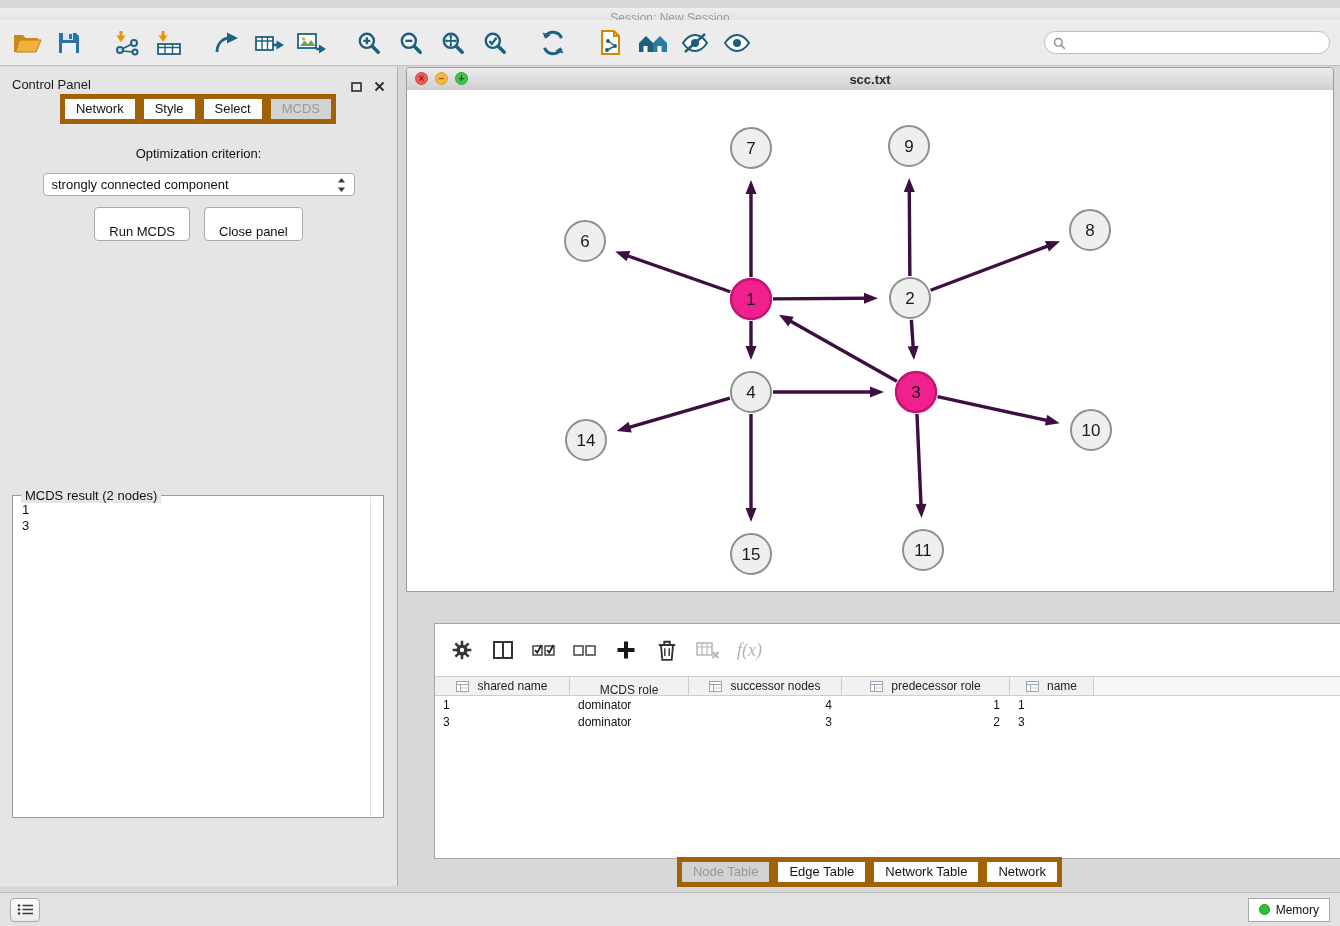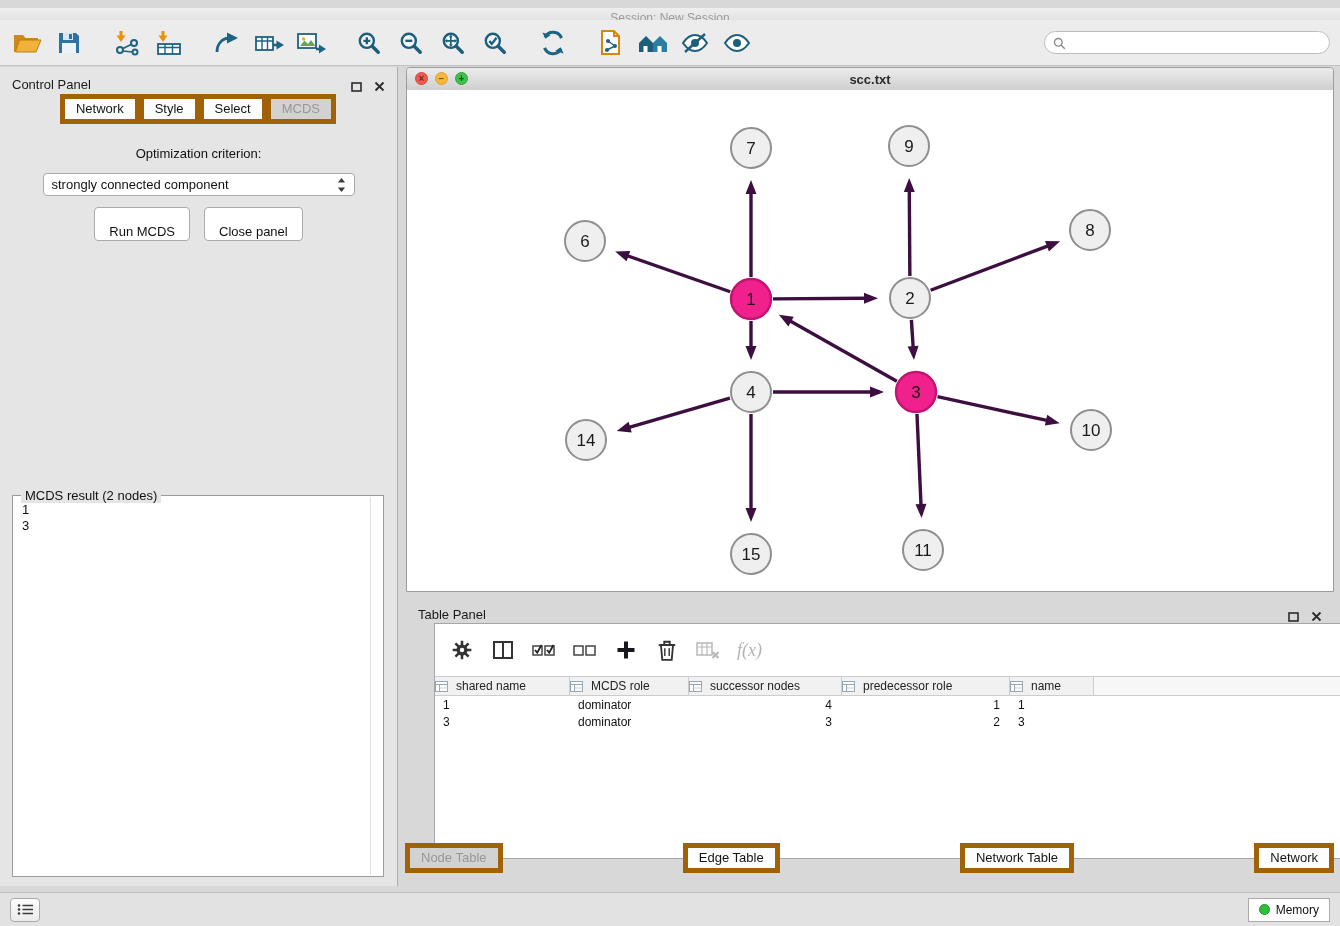--- a/index.html
+++ b/index.html
@@ -27,21 +27,21 @@
   .control-panel{position:absolute;left:0;top:67px;width:398px;height:819px;background:#e5e5e5;border-right:1px solid #adadad;box-sizing:border-box}
   .cp-tabs{display:flex;justify-content:center;margin-top:2px}
   .tab{height:20px;line-height:20px;padding:0 11px;border:5px solid #a16207;background:#fdfdfd;font-size:13px;color:#141414;margin-left:-1px;cursor:default}
   .tab.selected{background:#d2d2d2;color:#979797}
   .cp-body{position:relative}
   .opt-label{text-align:center;margin-top:22px;font-size:13px;color:#111}
   .dropdown{width:312px;height:23px;margin:12px auto 0;background:#fff;border:1px solid #ababab;border-radius:4px;display:flex;align-items:center;padding:0 8px;box-sizing:border-box;font-size:13px;color:#111}
   .spinner{margin-left:auto;display:flex}
   .cp-buttons{display:flex;justify-content:center;gap:14px;margin-top:11px}
   .mac-btn{height:22px;padding:16px 14px;border:1px solid #ababab;border-radius:4px;background:#fff;font-size:13px;font-family:inherit;color:#111}
-  .result-group{position:absolute;left:12px;top:428px;width:372px;height:382px;background:#fff;border:1px solid #9b9b9b;box-sizing:border-box}
+  .result-group{position:absolute;left:12px;top:428px;width:372px;height:323px;background:#fff;border:1px solid #9b9b9b;box-sizing:border-box}
   .result-legend{position:absolute;top:-8px;left:8px;background:#e5e5e5;padding:0 4px;font-size:13px;color:#111}
   .result-scrolltrack{position:absolute;top:1px;right:12px;bottom:1px;width:1px;background:#e0e0e0}
   .result-text{padding:6px 9px;font-size:13px;line-height:16px;white-space:pre;color:#111}
 
   
   .network-window{position:absolute;left:406px;top:67px;width:928px;height:525px;border:1px solid #9c9c9c;box-sizing:border-box;border-radius:4px 4px 0 0;background:#fff}
   .nw-titlebar{height:22px;background:linear-gradient(#ececec,#cfcfcf);border-bottom:1px solid #a8a8a8;border-radius:4px 4px 0 0;position:relative;display:flex;align-items:center;justify-content:center}
   .nw-title{font-size:13px;font-weight:bold;color:#2b2b2b}
   .traffic{position:absolute;left:8px;top:4px;display:flex;gap:7px}
   .light{width:13px;height:13px;border-radius:50%;box-sizing:border-box;font-size:10px;font-weight:bold;line-height:11px;text-align:center;color:rgba(0,0,0,0.55);cursor:default}
@@ -51,26 +51,26 @@
   .nw-canvas{position:absolute;left:0;top:22px;right:0;bottom:0;background:#fff;overflow:hidden}
   .nw-canvas svg{display:block}
 
   
   .table-panel{position:absolute;left:406px;top:597px;width:928px;height:292px}
   .tp-container{position:absolute;left:28px;top:26px;width:908px;height:236px;background:#fff;border:1px solid #a6a6a6;box-sizing:border-box}
   .tp-toolbar{height:52px;display:flex;align-items:center;gap:17px;padding:0 15px}
   .tp-tool{display:flex;align-items:center;justify-content:center;min-width:24px;height:26px}
   .fx{font-family:"Liberation Serif",serif;font-style:italic;font-size:18px;color:#b3b3b3}
   .tbl-head{display:flex;height:18px;border-top:1px solid #cdcdcd;border-bottom:1px solid #cdcdcd;background:#f1f1f1}
-  .th{display:flex;align-items:center;gap:8px;font-size:12px;color:#222;border-right:1px solid #cdcdcd;box-sizing:border-box}
+  .th{display:flex;align-items:center;justify-content:center;gap:8px;font-size:12px;color:#222;border-right:1px solid #cdcdcd;box-sizing:border-box}
   .th.filler{flex:1;border-right:none;background:#f7f7f7}
   .tr{display:flex;height:17px;align-items:center}
   .td{font-size:12px;color:#111;box-sizing:border-box;padding:0 8px;overflow:hidden;white-space:nowrap}
   .td.right{text-align:right;padding-right:10px}
-  .tp-tabs{position:absolute;left:0;right:0;bottom:16px;display:flex;justify-content:space-between}
+  .tp-tabs{position:absolute;left:0;right:0;bottom:2px;display:flex;justify-content:center}
 
   
   .statusbar{position:absolute;left:0;top:892px;width:100%;height:34px;background:#e2e2e2;border-top:1px solid #bdbdbd;display:flex;align-items:center;padding:0 10px;box-sizing:border-box}
   .list-btn{width:28px;height:22px;border:1px solid #a9a9a9;border-radius:4px;background:linear-gradient(#fdfdfd,#ebebeb);display:flex;align-items:center;justify-content:center}
   .memory-btn{margin-left:auto;height:22px;border:1px solid #a9a9a9;border-radius:0;background:#fff;display:flex;align-items:center;gap:6px;padding:0 10px;font-size:12px;color:#111}
   .mem-dot{width:11px;height:11px;border-radius:50%;background:#2fbf3a;border:1px solid #1d9427;box-sizing:border-box}
 </style>
 </head>
 <body>
 
@@ -356,35 +356,20 @@
           </g>
           <g>
             <circle cx="516" cy="460" r="20" fill="#efefef" stroke="#8f8f8f" stroke-width="2"></circle>
             <text x="516" y="466" text-anchor="middle" font-size="17" fill="#1a1a1a">11</text>
           </g>
         </svg>
     </div>
   </div>
 
   <div class="table-panel">
-    <div class="panel-header">
-      <span class="panel-title">Table Panel</span>
-      <span class="hdr-icons">
-        <span class="icon-slot">
-            <svg width="11" height="10" viewBox="0 0 11 10">
-              <rect x="1" y="1" width="9" height="8" fill="none" stroke="#2b2b2b" stroke-width="1.6"></rect>
-            </svg>
-          </span>
-        <span class="icon-slot">
-            <svg width="11" height="11" viewBox="0 0 11 11">
-              <path d="M1.5 1.5l8 8M9.5 1.5l-8 8" stroke="#2b2b2b" stroke-width="1.8"></path>
-            </svg>
-          </span>
-      </span>
-    </div>
     <div class="tp-container">
       <div class="tp-toolbar">
           <div class="tp-tool">
             <svg width="22" height="22" viewBox="0 0 20 20">
               <path d="M10 1.5v4M10 14.5v4M1.5 10h4M14.5 10h4M4 4l2.8 2.8M13.2 13.2L16 16M16 4l-2.8 2.8M6.8 13.2L4 16" stroke="#333" stroke-width="2.3"></path>
               <circle cx="10" cy="10" r="5" fill="#333"></circle>
               <circle cx="10" cy="10" r="2" fill="#fff"></circle>
             </svg>
           </div>
           <div class="tp-tool">
@@ -434,21 +419,21 @@
       <div class="tbl">
         <div class="tbl-head">
             <div class="th" style="width: 135px;">
               <svg width="13" height="11" viewBox="0 0 13 11">
                 <rect x="0.5" y="0.5" width="12" height="10" fill="#fdfdfd" stroke="#97a6b2"></rect>
                 <path d="M0.5 3.5h12M4.5 3.5v7" stroke="#97a6b2"></path>
                 <path d="M4.5 7h8" stroke="#c9d2d8"></path>
               </svg>
               <span>shared name</span>
             </div>
-            <div class="th" style="width: 119px;">
+            <div class="th" style="width: 119px; flex-direction: column;">
               <svg width="13" height="11" viewBox="0 0 13 11">
                 <rect x="0.5" y="0.5" width="12" height="10" fill="#fdfdfd" stroke="#97a6b2"></rect>
                 <path d="M0.5 3.5h12M4.5 3.5v7" stroke="#97a6b2"></path>
                 <path d="M4.5 7h8" stroke="#c9d2d8"></path>
               </svg>
               <span>MCDS role</span>
             </div>
             <div class="th" style="width: 153px;">
               <svg width="13" height="11" viewBox="0 0 13 11">
                 <rect x="0.5" y="0.5" width="12" height="10" fill="#fdfdfd" stroke="#97a6b2"></rect>

